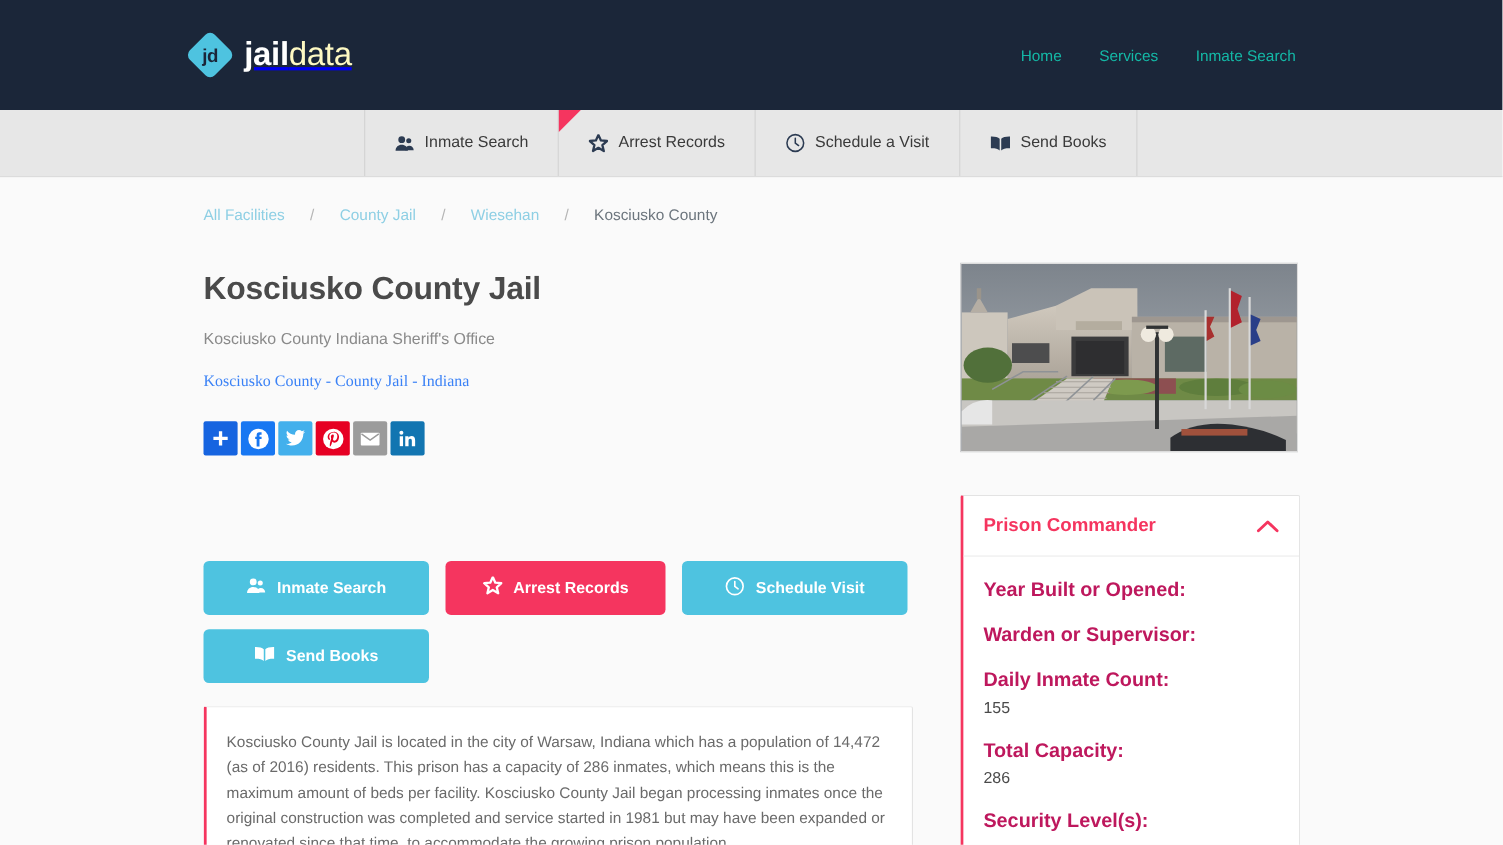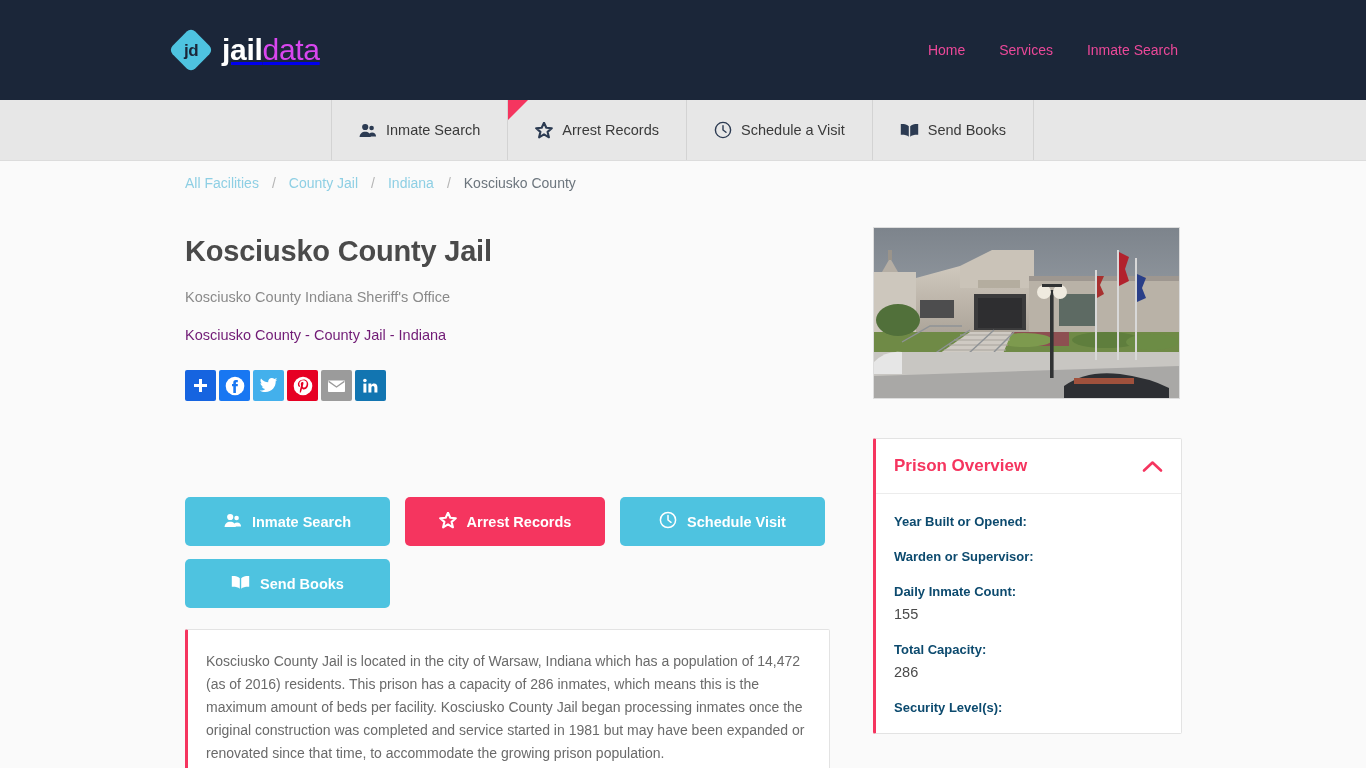--- a/index.html
+++ b/index.html
@@ -51,25 +51,25 @@
     font-weight: bold;
     letter-spacing: -0.5px;
     line-height: 1;
   }
   .brand-text {
     font-size: 30px;
     line-height: 1;
     letter-spacing: -0.3px;
   }
   .brand-text .w1 { color: #ffffff; font-weight: 600; }
-  .brand-text .w2 { color: #d946ef; font-weight: 400; }
+  .brand-text .w2 { color: #fef9c3; font-weight: 400; }
 
   .mainnav { display: flex; align-items: center; gap: 0; }
   .mainnav a {
-    color: #ec4899;
+    color: #14b8a6;
     font-size: 14px;
     text-decoration: none;
     padding: 10px 17px;
     display: inline-block;
     white-space: nowrap;
   }
 
   
   .subnav {
     height: 61px;
@@ -111,26 +111,26 @@
   .subnav-item svg { display: block; }
 
   
   .page {
     width: 1024px;
     margin: 0 auto;
     padding: 0 14px;
     position: relative;
   }
   .breadcrumb {
-    padding: 14px 0 0 0;
+    padding: 26px 0 0 0;
     font-size: 14px;
     color: #6c757d;
     display: flex;
     align-items: center;
-    gap: 4px;
+    gap: 14px;
   }
   .breadcrumb a { color: #8ecfe4; text-decoration: none; }
   .breadcrumb .sep { color: #b5b5b5; padding: 0 9px; }
   .breadcrumb .current { color: #6c757d; }
 
   .content-row { display: flex; gap: 0; }
   .col-left { width: 659px; }
   .col-right { width: 337px; padding-left: 29px; }
 
   h1.title {
@@ -139,23 +139,24 @@
     font-weight: bold;
     margin: 44px 0 0 0;
     letter-spacing: -0.2px;
   }
   .subtitle {
     color: #8a8a8a;
     font-size: 14.5px;
     margin-top: 21px;
   }
   .subtitle2 {
-    color: #701a75;
+    color: #3b82f6;
     font-size: 14.5px;
     margin-top: 22px;
+    font-family: Liberation Serif, serif;
   }
 
   
   .social {
     margin-top: 27px;
     display: flex;
     gap: 3px;
   }
   .sbtn {
     width: 31px; height: 31px;
@@ -225,23 +226,23 @@
     color: #6a6a6a;
     font-size: 14px;
     line-height: 1.65;
     margin: 0;
   }
 
   .card-left-info { margin-top: 21px; width: 645px; }
   .card-overview { margin-top: 39px; width: 309px; }
 
   .ov-label {
-    color: #0c4a6e;
+    color: #be185d;
     font-weight: bold;
-    font-size: 13px;
+    font-size: 18px;
     margin-top: 20px;
   }
   .ov-label:first-child { margin-top: 0; }
   .ov-value {
     color: #4a4a4a;
     font-size: 14.5px;
     margin-top: 7px;
   }
   .chev { display:block; }
 </style>
@@ -310,21 +311,21 @@
   </div>
 </div>
 
 <div class="page">
 
   <div class="breadcrumb">
     <a href="#">All Facilities</a>
     <span class="sep">/</span>
     <a href="#">County Jail</a>
     <span class="sep">/</span>
-    <a href="#">Indiana</a>
+    <a href="#">Wiesehan</a>
     <span class="sep">/</span>
     <span class="current">Kosciusko County</span>
   </div>
 
   <div class="content-row">
 
     <div class="col-left">
       <h1 class="title">Kosciusko County Jail</h1>
       <div class="subtitle">Kosciusko County Indiana Sheriff's Office</div>
       <div class="subtitle2">Kosciusko County - County Jail - Indiana</div>
@@ -486,21 +487,21 @@
           <path d="M263 46 l0 28 l9 -4 l-4 -10 l4 -10 z" fill="#2a3f88"></path>
 
           <path d="M0 134 q12 -12 28 -10 l0 22 l-28 0 z" fill="#e6e6e6"></path>
           <path d="M190 158 q22 -16 56 -12 q30 4 49 14 l0 10 l-105 0 z" fill="#2d2f33"></path>
           <rect x="200" y="150" width="60" height="6" fill="#a0513c"></rect>
         </svg>
       </div>
 
       <div class="card card-overview">
         <div class="card-head">
-          <span>Prison Overview</span>
+          <span>Prison Commander</span>
           <span>
             <svg class="chev" width="21" height="13" viewBox="0 0 21 13">
                 <path d="M2 10.5 L10.5 2.5 L19 10.5" fill="none" stroke="#f5355f" stroke-width="2.6" stroke-linecap="round" stroke-linejoin="round"></path>
               </svg>
           </span>
         </div>
         <div class="card-body">
           <div class="ov-label">Year Built or Opened:</div>
           <div class="ov-label">Warden or Supervisor:</div>
           <div class="ov-label">Daily Inmate Count:</div>

